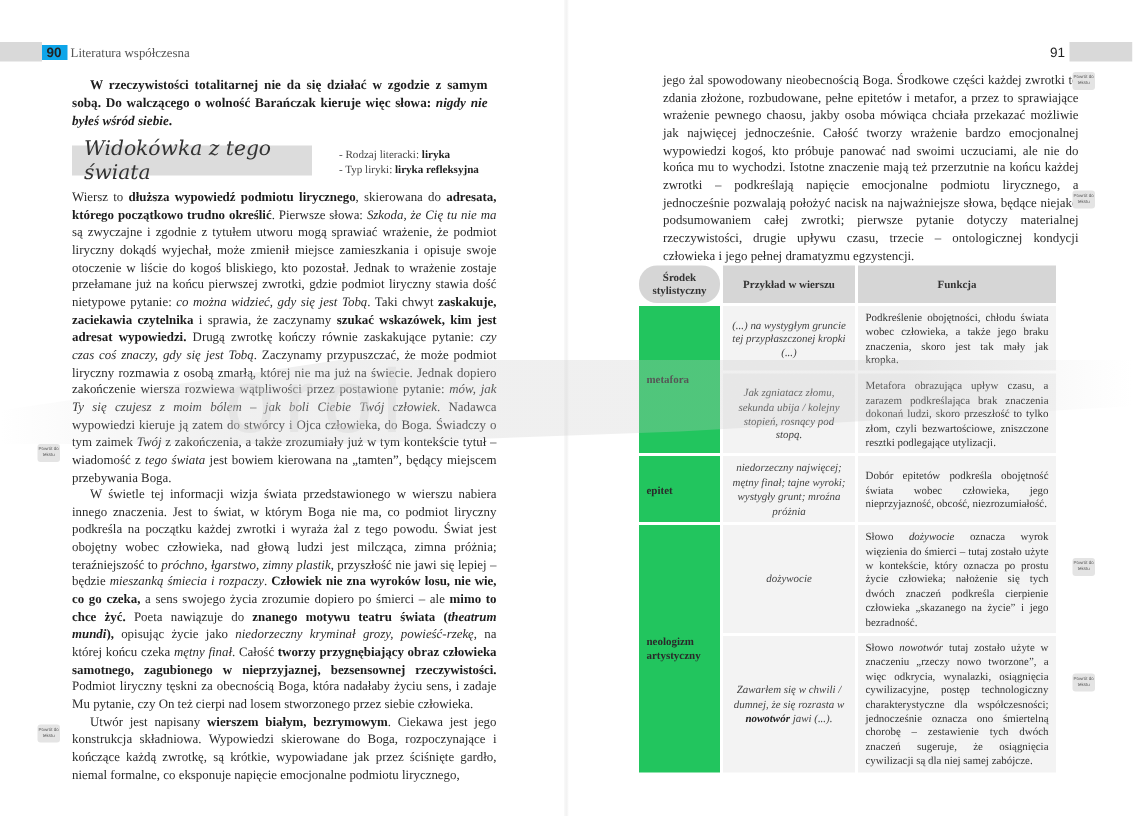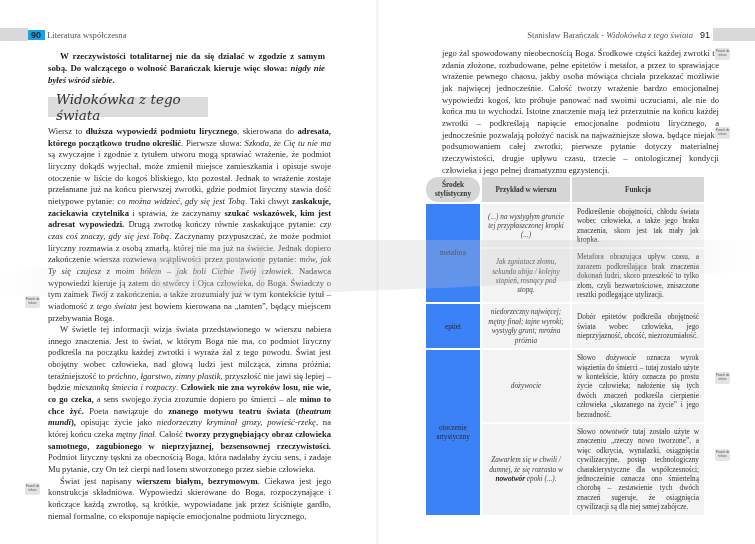--- a/index.html
+++ b/index.html
@@ -47,21 +47,21 @@
     .badge {
       position: absolute; width: 15px; height: 12px; background: #e4e4e4; border-radius: 2px;
       font-family: "Liberation Sans", sans-serif; font-size: 3px; line-height: 3.5px;
       color: #555; text-align: center; padding-top: 2px; box-sizing: border-box; cursor: pointer;
     }
 
     
     .tbl { position: absolute; left: 46px; top: 175px; width: 282px; border-collapse: separate; border-spacing: 2px; font-size: 7.3px; line-height: 9.4px; }
     .tbl th { background: #d6d6d6; font-weight: bold; color: #333; text-align: center; padding: 3px 4px; vertical-align: middle; }
     .tbl td { background: #f3f3f3; padding: 3px 5px; vertical-align: middle; color: #333; text-align: center; }
-    .tbl td.cat { background: #3b82f6; font-weight: normal; text-align: center; color: #2a2a2a; }
+    .tbl td.cat { background: #22c55e; font-weight: bold; text-align: left; color: #2a2a2a; }
     .tbl td.ex { font-style: italic; color: #444; }
     .tbl td.fn { text-align: justify; }
     .tbl td.ex b { font-weight: bold; }
 
     
     .watermark {
       position: absolute; left: 0; top: 240px; width: 755px; height: 56px; pointer-events: none;
       background: linear-gradient(90deg, rgba(200,200,200,0) 0%, rgba(200,200,200,0.28) 20%, rgba(200,200,200,0.28) 80%, rgba(200,200,200,0) 100%);
       clip-path: polygon(30% 0, 100% 0, 100% 55%, 60% 85%, 30% 100%, 0 100%, 0 60%);
     }
@@ -83,34 +83,37 @@
     <span class="htitle">Literatura współczesna</span>
   </div>
 
   <div class="text-block intro">
     <p class="indent"><b>W rzeczywistości totalitarnej nie da się działać w zgodzie z samym sobą. Do walczącego o wolność Barańczak kieruje więc słowa: </b><b><i>nigdy nie byłeś wśród siebie</i></b><b>.</b></p>
   </div>
 
   <div class="title-box">
     <span>Widokówka z tego świata</span>
   </div>
+  <div class="meta-list">
+    <div><span>- Rodzaj literacki: </span><b>liryka</b></div>
+    <div><span>- Typ liryki: </span><b>liryka refleksyjna</b></div>
+  </div>
 
   <div class="text-block body-left">
     <p><span>Wiersz to </span><b>dłuższa wypowiedź podmiotu lirycznego</b><span>, skierowana do </span><b>adresata, którego początkowo trudno określić</b><span>. Pierwsze słowa: </span><i>Szkoda, że Cię tu nie ma</i><span> są zwyczajne i zgodnie z tytułem utworu mogą sprawiać wrażenie, że podmiot liryczny dokądś wyjechał, może zmienił miejsce zamieszkania i opisuje swoje otoczenie w liście do kogoś bliskiego, kto pozostał. Jednak to wrażenie zostaje przełamane już na końcu pierwszej zwrotki, gdzie podmiot liryczny stawia dość nietypowe pytanie: </span><i>co można widzieć, gdy się jest Tobą</i><span>. Taki chwyt </span><b>zaskakuje, zaciekawia czytelnika</b><span> i sprawia, że zaczynamy </span><b>szukać wskazówek, kim jest adresat wypowiedzi.</b><span> Drugą zwrotkę kończy równie zaskakujące pytanie: </span><i>czy czas coś znaczy, gdy się jest Tobą</i><span>. Zaczynamy przypuszczać, że może podmiot liryczny rozmawia z osobą zmarłą, której nie ma już na świecie. Jednak dopiero zakończenie wiersza rozwiewa wątpliwości przez postawione pytanie: </span><i>mów, jak Ty się czujesz z moim bólem – jak boli Ciebie Twój człowiek</i><span>. Nadawca wypowiedzi kieruje ją zatem do stwórcy i Ojca człowieka, do Boga. Świadczy o tym zaimek </span><i>Twój</i><span> z zakończenia, a także zrozumiały już w tym kontekście tytuł – wiadomość z </span><i>tego świata</i><span> jest bowiem kierowana na „tamten”, będący miejscem przebywania Boga.</span></p>
     <p class="indent"><span>W świetle tej informacji wizja świata przedstawionego w wierszu nabiera innego znaczenia. Jest to świat, w którym Boga nie ma, co podmiot liryczny podkreśla na początku każdej zwrotki i wyraża żal z tego powodu. Świat jest obojętny wobec człowieka, nad głową ludzi jest milcząca, zimna próżnia; teraźniejszość to </span><i>próchno, łgarstwo, zimny plastik</i><span>, przyszłość nie jawi się lepiej – będzie </span><i>mieszanką śmiecia i rozpaczy</i><span>. </span><b>Człowiek nie zna wyroków losu, nie wie, co go czeka,</b><span> a sens swojego życia zrozumie dopiero po śmierci – ale </span><b>mimo to chce żyć.</b><span> Poeta nawiązuje do </span><b>znanego motywu teatru świata (</b><b><i>theatrum mundi</i></b><b>),</b><span> opisując życie jako </span><i>niedorzeczny kryminał grozy, powieść-rzekę</i><span>, na której końcu czeka </span><i>mętny finał</i><span>. Całość </span><b>tworzy przygnębiający obraz człowieka samotnego, zagubionego w nieprzyjaznej, bezsensownej rzeczywistości.</b><span> Podmiot liryczny tęskni za obecnością Boga, która nadałaby życiu sens, i zadaje Mu pytanie, czy On też cierpi nad losem stworzonego przez siebie człowieka.</span></p>
-    <p class="indent"><span>Świat jest napisany </span><b>wierszem białym, bezrymowym</b><span>. Ciekawa jest jego konstrukcja składniowa. Wypowiedzi skierowane do Boga, rozpoczynające i kończące każdą zwrotkę, są krótkie, wypowiadane jak przez ściśnięte gardło, niemal formalne, co eksponuje napięcie emocjonalne podmiotu lirycznego,</span></p>
+    <p class="indent"><span>Utwór jest napisany </span><b>wierszem białym, bezrymowym</b><span>. Ciekawa jest jego konstrukcja składniowa. Wypowiedzi skierowane do Boga, rozpoczynające i kończące każdą zwrotkę, są krótkie, wypowiadane jak przez ściśnięte gardło, niemal formalne, co eksponuje napięcie emocjonalne podmiotu lirycznego,</span></p>
   </div>
 
   <div class="badge" style="left:25px; top:296px;">Powrót do tekstu</div>
   <div class="badge" style="left:25px; top:483px;">Powrót do tekstu</div>
 </div>
 
 <div class="page page-right">
   <div class="run-head right-head">
-    <span class="htitle"><span>Stanisław Barańczak - </span><i>Widokówka z tego świata</i></span>
     <span class="pnum">91</span>
     <div class="tab"></div>
   </div>
 
   <div class="text-block body-right">
     <p>jego żal spowodowany nieobecnością Boga. Środkowe części każdej zwrotki to zdania złożone, rozbudowane, pełne epitetów i metafor, a przez to sprawiające wrażenie pewnego chaosu, jakby osoba mówiąca chciała przekazać możliwie jak najwięcej jednocześnie. Całość tworzy wrażenie bardzo emocjonalnej wypowiedzi kogoś, kto próbuje panować nad swoimi uczuciami, ale nie do końca mu to wychodzi. Istotne znaczenie mają też przerzutnie na końcu każdej zwrotki – podkreślają napięcie emocjonalne podmiotu lirycznego, a jednocześnie pozwalają położyć nacisk na najważniejsze słowa, będące niejako podsumowaniem całej zwrotki; pierwsze pytanie dotyczy materialnej rzeczywistości, drugie upływu czasu, trzecie – ontologicznej kondycji człowieka i jego pełnej dramatyzmu egzystencji.</p>
   </div>
 
   <table class="tbl">
     <thead>
@@ -129,26 +132,26 @@
       <tr>
         <td class="ex">Jak zgniatacz złomu, sekunda ubija / kolejny stopień, rosnący pod stopą.</td>
         <td class="fn">Metafora obrazująca upływ czasu, a zarazem podkreślająca brak znaczenia dokonań ludzi, skoro przeszłość to tylko złom, czyli bezwartościowe, zniszczone resztki podlegające utylizacji.</td>
       </tr>
       <tr>
         <td class="cat">epitet</td>
         <td class="ex">niedorzeczny najwięcej; mętny finał; tajne wyroki; wystygły grunt; mroźna próżnia</td>
         <td class="fn">Dobór epitetów podkreśla obojętność świata wobec człowieka, jego nieprzyjazność, obcość, niezrozumiałość.</td>
       </tr>
       <tr>
-        <td class="cat" rowspan="2">otoczenie artystyczny</td>
+        <td class="cat" rowspan="2">neologizm artystyczny</td>
         <td class="ex">dożywocie</td>
         <td class="fn"><span>Słowo </span><i>dożywocie</i><span> oznacza wyrok więzienia do śmierci – tutaj zostało użyte w kontekście, który oznacza po prostu życie człowieka; nałożenie się tych dwóch znaczeń podkreśla cierpienie człowieka „skazanego na życie” i jego bezradność.</span></td>
       </tr>
       <tr>
-        <td class="ex"><span>Zawarłem się w chwili / dumnej, że się rozrasta w </span><b>nowotwór</b><span> epoki (...).</span></td>
+        <td class="ex"><span>Zawarłem się w chwili / dumnej, że się rozrasta w </span><b>nowotwór</b><span> jawi (...).</span></td>
         <td class="fn"><span>Słowo </span><i>nowotwór</i><span> tutaj zostało użyte w znaczeniu „rzeczy nowo tworzone”, a więc odkrycia, wynalazki, osiągnięcia cywilizacyjne, postęp technologiczny charakterystyczne dla współczesności; jednocześnie oznacza ono śmiertelną chorobę – zestawienie tych dwóch znaczeń sugeruje, że osiągnięcia cywilizacji są dla niej samej zabójcze.</span></td>
       </tr>
     </tbody>
   </table>
 
   <div class="badge" style="left:337px; top:48px;">Powrót do tekstu</div>
   <div class="badge" style="left:337px; top:127px;">Powrót do tekstu</div>
   <div class="badge" style="left:337px; top:372px;">Powrót do tekstu</div>
   <div class="badge" style="left:337px; top:449px;">Powrót do tekstu</div>
 </div>

